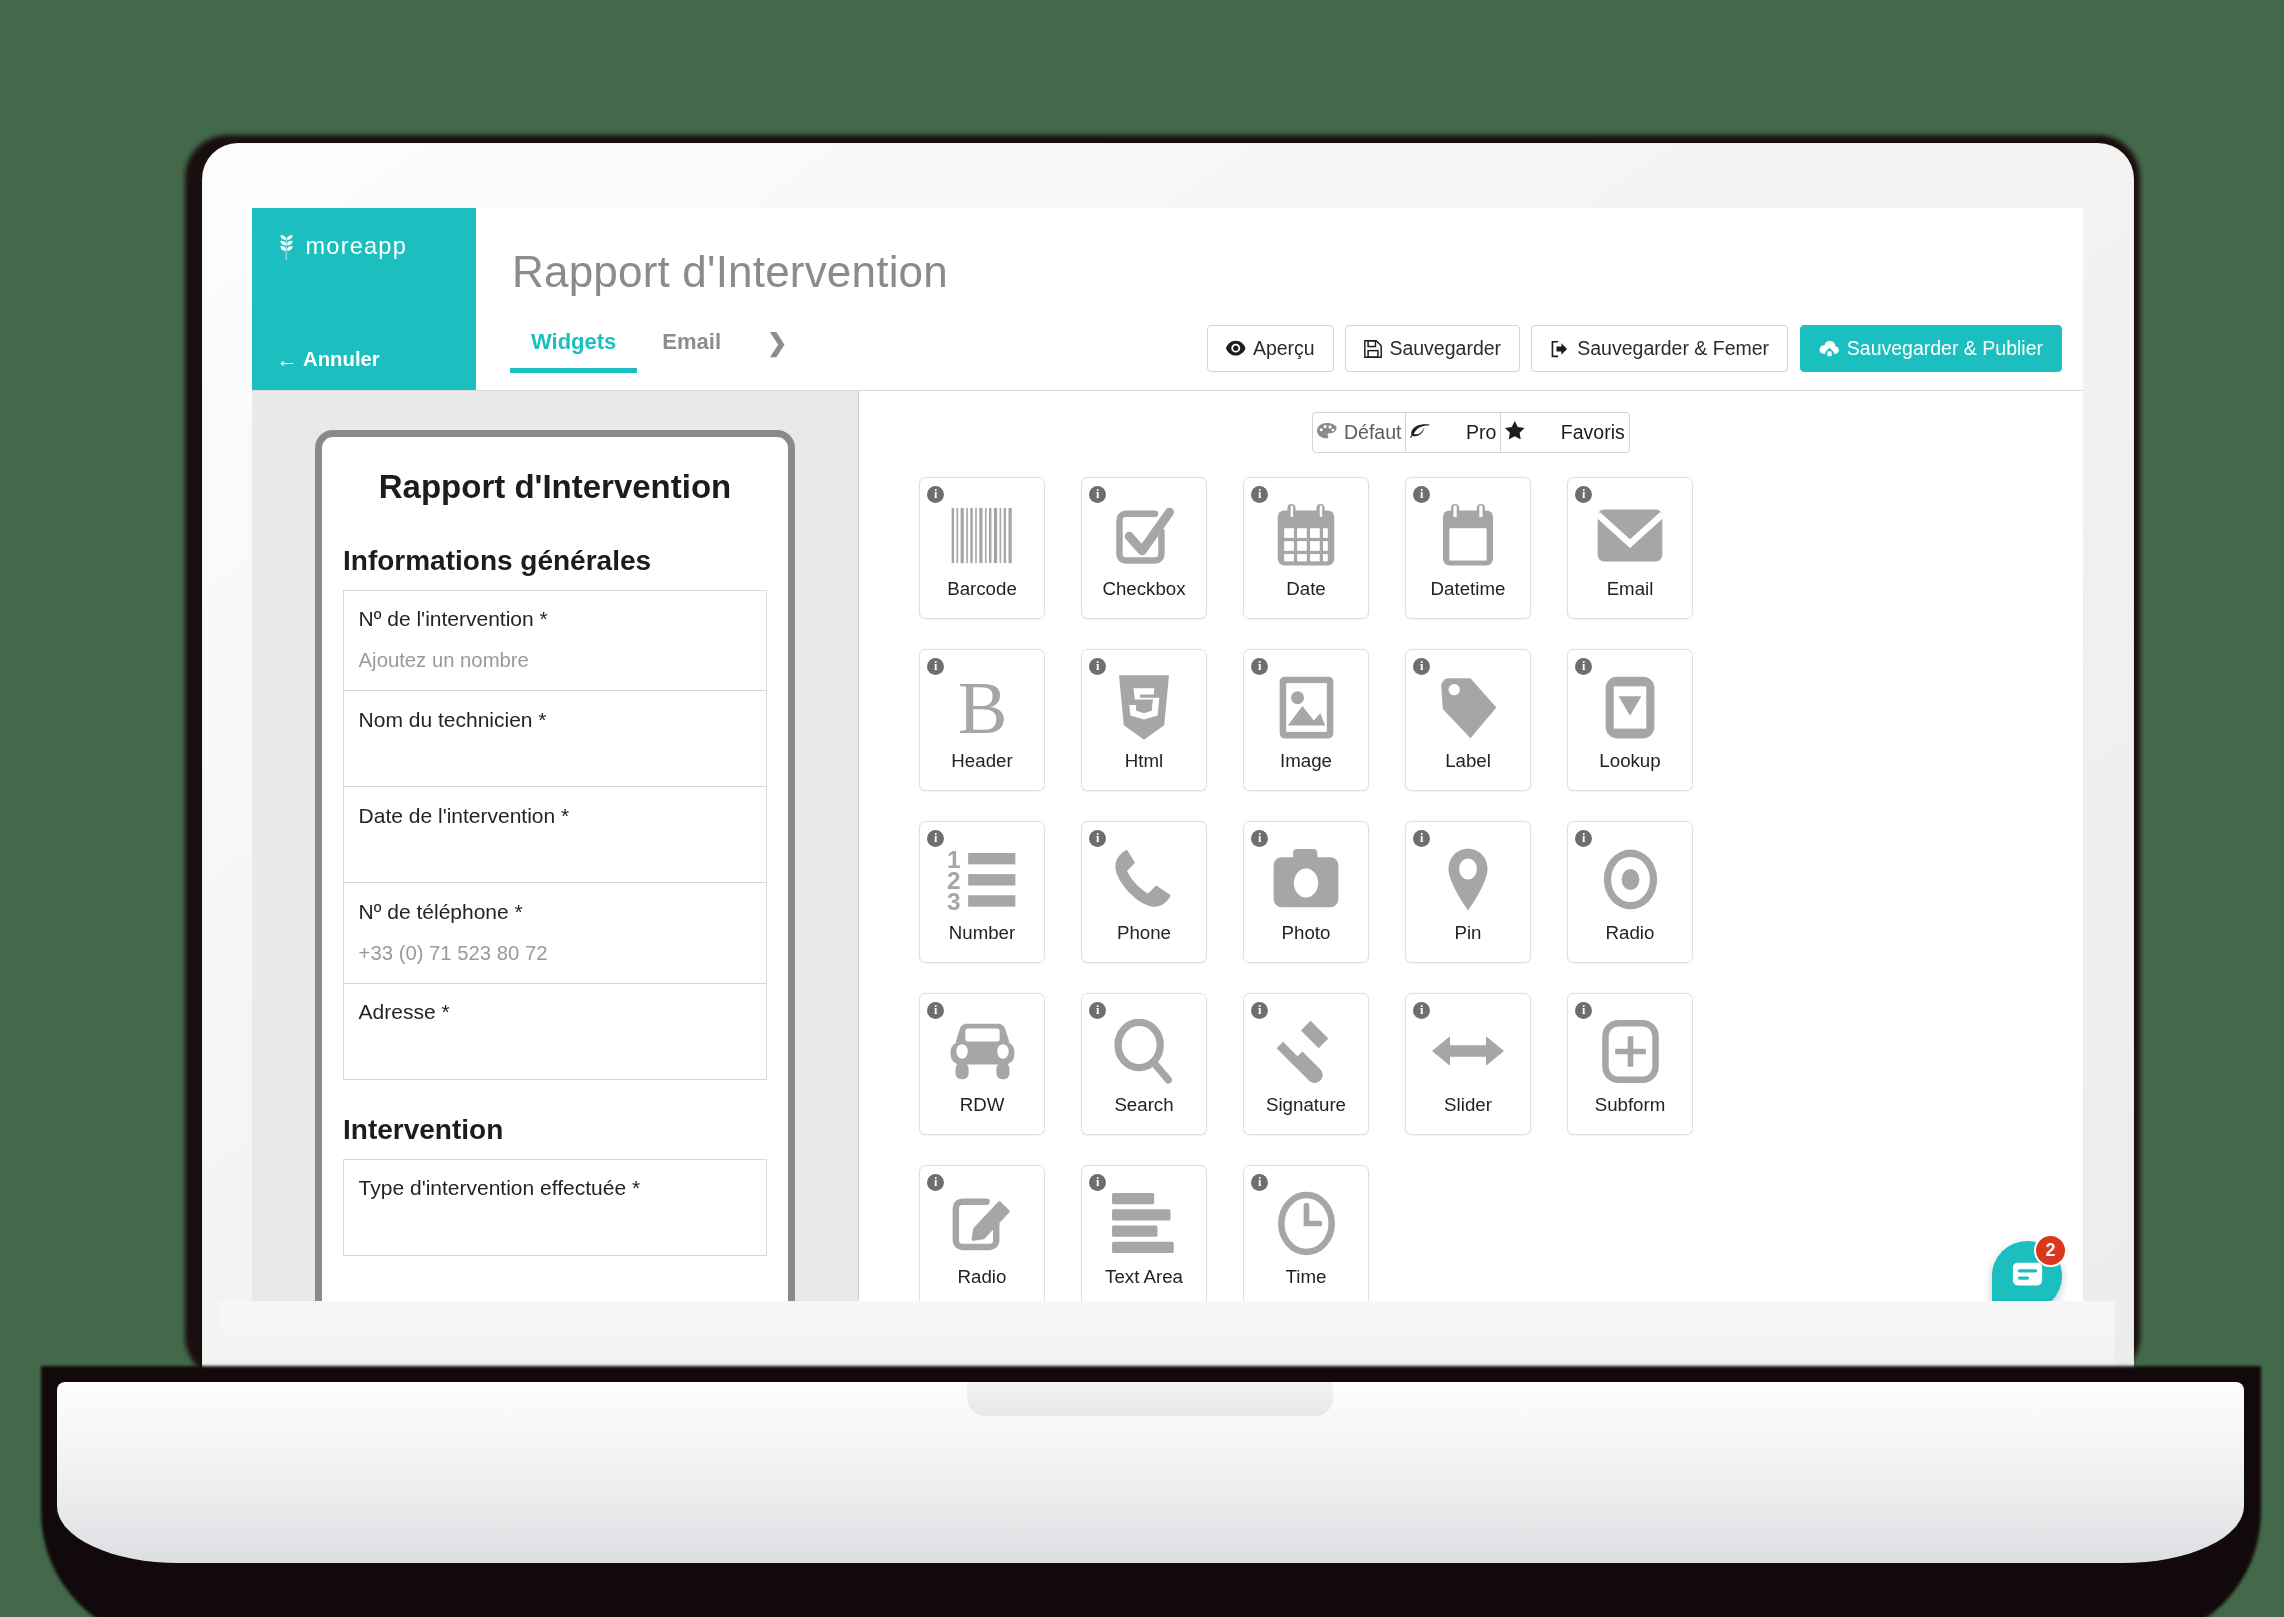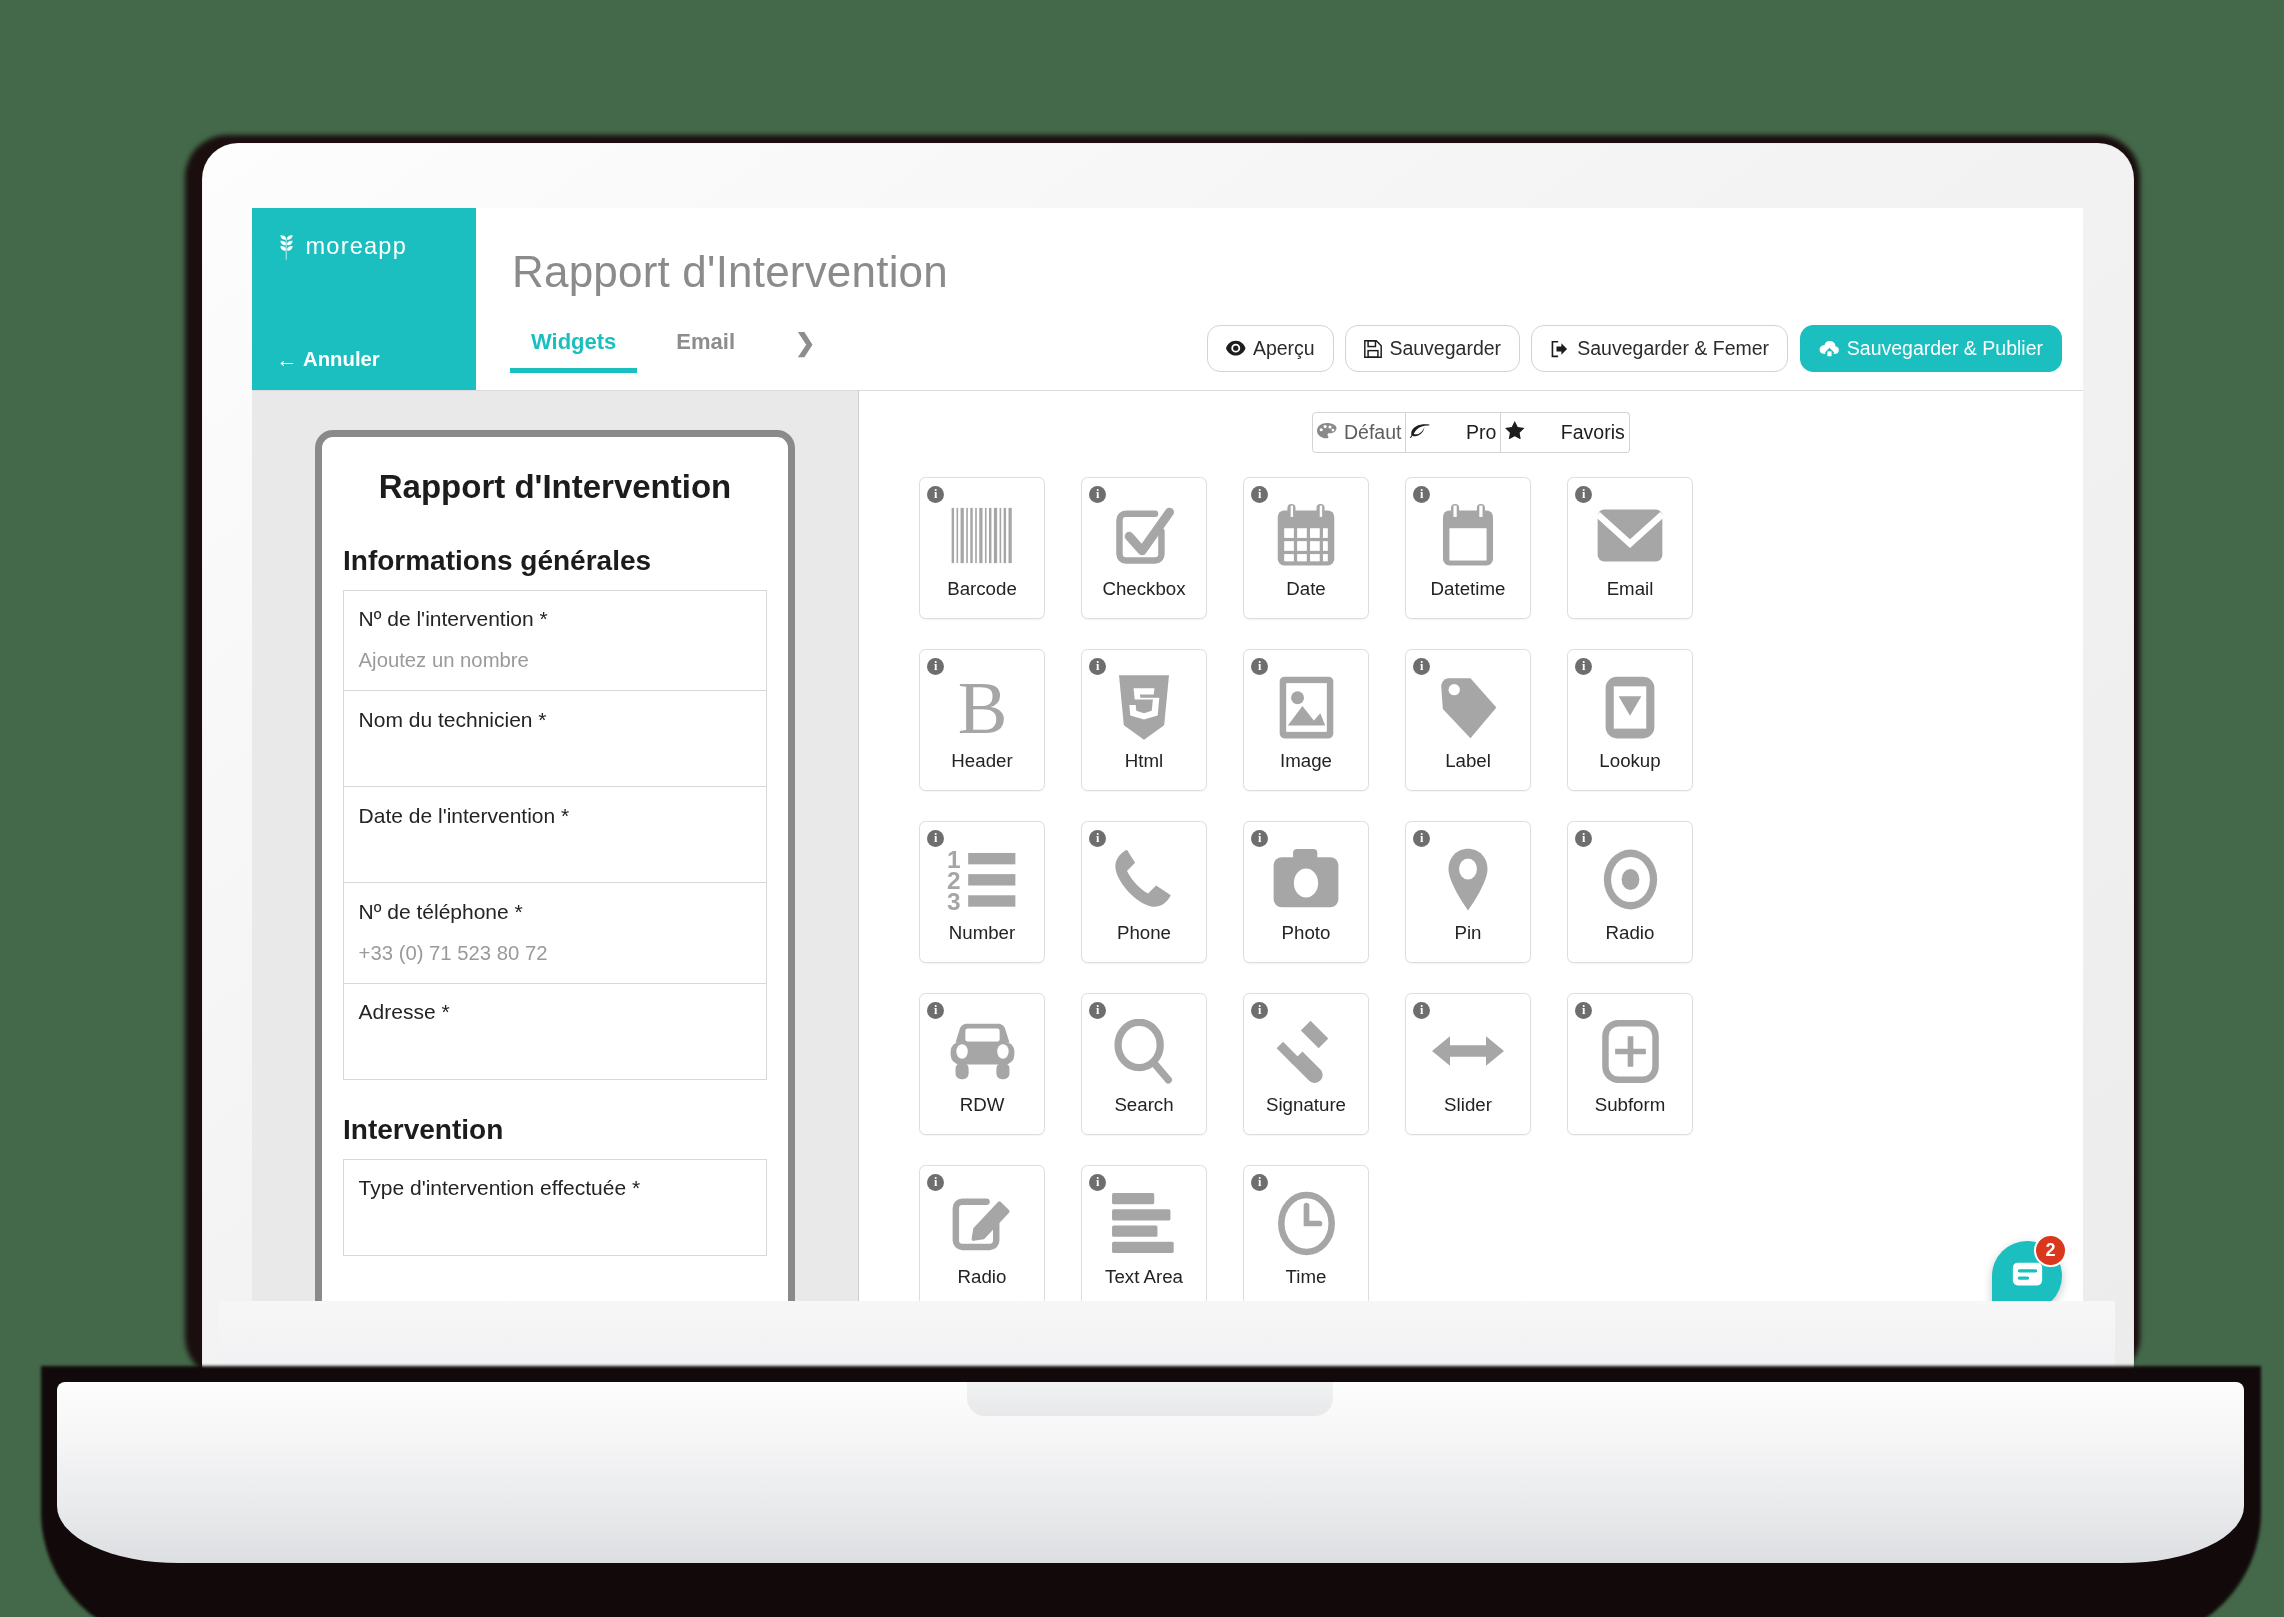--- a/index.html
+++ b/index.html
@@ -89,38 +89,38 @@
     display: flex; align-items: center; gap: 5.7px; cursor: pointer;
   }
   .arrow-left { font-size: 21px; line-height: 1; }
 
   .page-title {
     position: absolute; left: 260px; top: 39px;
     font-size: 44px; font-weight: 400; color: #8b8b8b;
     letter-spacing: 0.2px;
   }
 
-  .tabs { position: absolute; left: 258px; top: 120px; display: flex; align-items: flex-end; gap: 18px; }
+  .tabs { position: absolute; left: 258px; top: 120px; display: flex; align-items: flex-end; gap: 4px; }
   .tab {
     font-size: 22px; font-weight: 700; padding: 0 21px 18px 21px;
     color: #8d8d8d; cursor: pointer; position: relative;
   }
   .tab.active { color: #1bbfbf; }
   .tab.active:after {
     content:""; position:absolute; left:0; right:0; bottom:0; height:4.9px; background:#1bbfbf;
   }
   .tab.chev { font-size: 24.4px; padding-bottom: 16.3px; color:#8d8d8d; }
 
   .toolbar { position: absolute; right: 21px; top: 117px; display: flex; gap: 0; }
   .tbtn {
     display: flex; align-items: center; gap: 7.3px;
     height: 47px; padding: 0 18px;
     border: 0.8px solid #d3d3d3; background: #fff;
     font-size: 19.5px; color: #2c2c2c; cursor: pointer;
-    border-radius: 13px; margin-left: 11.4px; white-space: nowrap;
+    border-radius: 4px; margin-left: 11.4px; white-space: nowrap;
     font-weight: 400;
   }
   .tbtn.primary { background:#1bbfbf; border-color:#1bbfbf; color:#fff; }
   .tbtn svg { display:block; }
 
   .content { position: absolute; left:0; top: 182px; width: 1831px; height: 940px; background:#e9e9e9; }
 
   
   .preview-pane {
     position: absolute; left: 0; top: 0; width: 606px; height: 940px;

